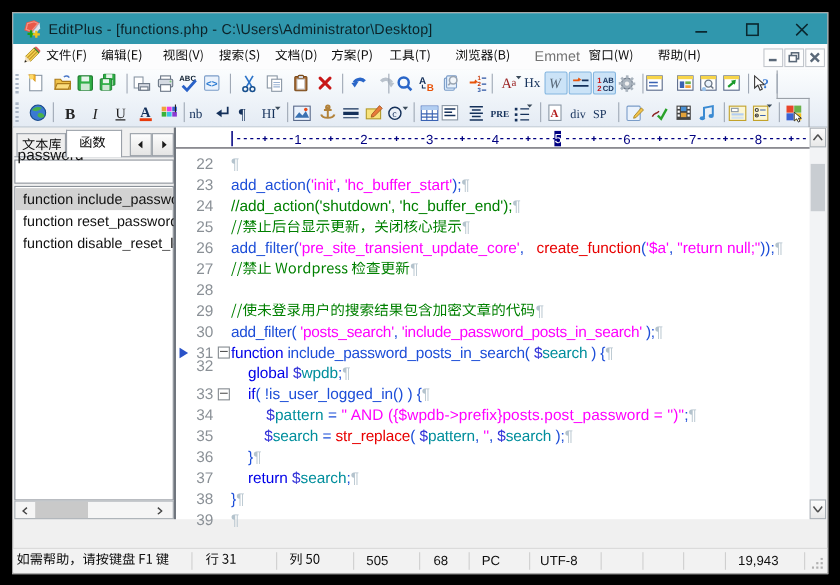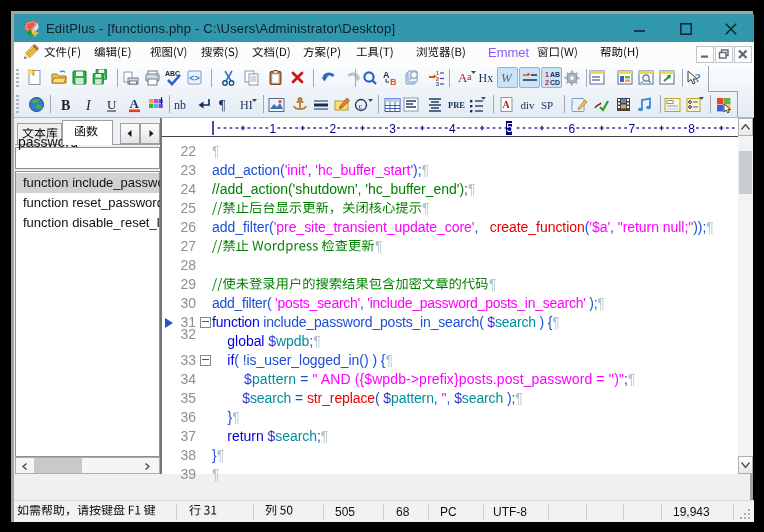--- a/index.html
+++ b/index.html
@@ -1,15 +1,15 @@
 <!DOCTYPE html>
 <html><head><meta charset="utf-8"><style>
 *{margin:0;padding:0;box-sizing:border-box}
 html,body{width:764px;height:532px;background:#000;font-family:"Liberation Sans",sans-serif;position:relative;overflow:hidden}
-#win{position:absolute;left:11px;top:11px;width:742px;height:511px;background:#f0f0f0;border:3px solid #a3a3a3}
+#win{position:absolute;left:11px;top:11px;width:742px;height:511px;background:#f0f0f0;border:1px solid #a3a3a3}
 .abs{position:absolute}
 #title{position:absolute;left:0;top:0;width:740px;height:28px;background:#3097ad}
 #title .txt{position:absolute;left:32px;top:7px;font-size:13px;color:#0c2228;letter-spacing:0.2px}
 #menu{position:absolute;left:0;top:28px;width:740px;height:23px;background:#fcfcfd}
 #tbar{position:absolute;left:0;top:51px;width:740px;height:53px;background:linear-gradient(#fbfdfe,#e4ebf4);border-bottom:1px solid #aebbc9}
 .sep1{position:absolute;top:55px;width:1px;height:18px;background:#9fa8b5}
 .sep2{position:absolute;top:81px;width:1px;height:18px;background:#9fa8b5}
 .grip{position:absolute;width:3px;height:18px;background-image:repeating-linear-gradient(#aab6c6 0 2px,transparent 2px 4px)}
 .ic{position:absolute}
 .tgl{position:absolute;width:21px;height:21px;background:#cbe3f7;border:1px solid #84b6e0;border-radius:2px}
@@ -87,21 +87,21 @@
     </svg>
     <svg style="position:absolute;left:402px;top:33px;" width="50" height="14" viewBox="0 -9.1 50 14">
       <path d="M7.9 -8.4V-1.6H8.6V-8.4ZM9.8 -9.7V-0C9.8 0.1 9.7 0.2 9.6 0.2C9.4 0.2 8.9 0.2 8.4 0.2C8.5 0.4 8.6 0.7 8.7 0.9C9.4 0.9 9.9 0.9 10.2 0.8C10.4 0.6 10.6 0.4 10.6 -0V-9.7ZM1 -8.9C1.5 -8.4 2.1 -7.8 2.4 -7.3L3 -7.8C2.7 -8.3 2.1 -8.9 1.5 -9.3ZM0.5 -5.8C1.1 -5.4 1.7 -4.7 2.1 -4.3L2.6 -4.9C2.3 -5.3 1.6 -5.9 1 -6.3ZM0.7 0.1 1.4 0.6C1.9 -0.4 2.5 -1.8 2.9 -2.9L2.3 -3.3C1.8 -2.1 1.2 -0.7 0.7 0.1ZM3.4 -5.6C3.9 -4.9 4.5 -4.1 5 -3.3C4.5 -1.9 3.8 -0.7 2.7 0.1C2.9 0.2 3.2 0.6 3.3 0.7C4.3 -0.1 5 -1.2 5.5 -2.4C5.9 -1.7 6.2 -1 6.5 -0.4L7.2 -0.9C6.9 -1.6 6.4 -2.4 5.9 -3.4C6.2 -4.4 6.5 -5.6 6.7 -6.9H7.4V-7.7H3.2V-6.9H5.9C5.7 -5.9 5.5 -5 5.3 -4.2C4.9 -4.8 4.5 -5.4 4 -6ZM4.4 -9.3C4.7 -8.8 5 -8.1 5.1 -7.7L5.9 -8C5.7 -8.4 5.4 -9.1 5.1 -9.6Z M18.9 -7.2C19.5 -6.6 20.1 -5.9 20.4 -5.3L21.2 -5.7C20.9 -6.2 20.3 -7 19.6 -7.5ZM12.8 -9V-5.8H13.7V-9ZM15.2 -9.5V-5.4H16.1V-9.5ZM17.6 -2.1V-0.3C17.6 0.5 17.9 0.8 19 0.8C19.2 0.8 20.8 0.8 21 0.8C21.9 0.8 22.2 0.4 22.3 -0.9C22 -0.9 21.7 -1 21.5 -1.2C21.5 -0.1 21.4 0 20.9 0C20.6 0 19.3 0 19.1 0C18.5 0 18.4 -0 18.4 -0.3V-2.1ZM16.8 -3.7V-2.9C16.8 -1.9 16.5 -0.6 12.3 0.3C12.5 0.4 12.7 0.7 12.8 0.9C17.1 -0.1 17.7 -1.6 17.7 -2.8V-3.7ZM13.8 -5V-1.4H14.6V-4.3H20V-1.5H20.9V-5ZM18.2 -9.7C17.9 -8.4 17.4 -7.1 16.7 -6.2C16.9 -6.1 17.3 -5.9 17.4 -5.8C17.8 -6.3 18.2 -7 18.5 -7.7H22.3V-8.5H18.8C18.9 -8.8 19 -9.2 19.1 -9.5Z M25.3 -8.4H27.2V-6.8H25.3ZM30.2 -8.4H32.2V-6.8H30.2ZM30.1 -5.6C30.5 -5.4 31.1 -5.1 31.5 -4.8H28.2C28.5 -5.2 28.7 -5.6 28.9 -6L28 -6.1V-9.1H24.5V-6H28C27.8 -5.6 27.5 -5.2 27.2 -4.8H23.6V-4.1H26.4C25.6 -3.4 24.6 -2.7 23.3 -2.3C23.5 -2.1 23.7 -1.8 23.8 -1.6L24.5 -1.9V0.9H25.3V0.6H27.2V0.9H28V-2.6H25.8C26.5 -3.1 27.1 -3.6 27.6 -4.1H29.7C30.2 -3.5 30.8 -3 31.5 -2.6H29.4V0.9H30.2V0.6H32.2V0.9H33.1V-1.9L33.6 -1.7C33.7 -1.9 34 -2.2 34.2 -2.4C32.9 -2.7 31.6 -3.3 30.8 -4.1H33.9V-4.8H31.9L32.2 -5.2C31.8 -5.5 31.1 -5.8 30.5 -6ZM29.4 -9.1V-6H33.1V-9.1ZM25.3 -0.2V-1.9H27.2V-0.2ZM30.2 -0.2V-1.9H32.2V-0.2Z M37.2 2.3 37.9 2C36.9 0.3 36.4 -1.6 36.4 -3.6C36.4 -5.5 36.9 -7.5 37.9 -9.1L37.2 -9.4C36.2 -7.7 35.6 -5.8 35.6 -3.6C35.6 -1.3 36.2 0.5 37.2 2.3Z M39.5 0H42.2C44.1 0 45.4 -0.8 45.4 -2.5C45.4 -3.6 44.7 -4.3 43.7 -4.5V-4.5C44.5 -4.8 44.9 -5.5 44.9 -6.4C44.9 -7.9 43.7 -8.4 42 -8.4H39.5ZM40.6 -4.9V-7.6H41.9C43.2 -7.6 43.9 -7.2 43.9 -6.2C43.9 -5.4 43.3 -4.9 41.9 -4.9ZM40.6 -0.9V-4H42.1C43.6 -4 44.4 -3.6 44.4 -2.5C44.4 -1.4 43.5 -0.9 42.1 -0.9Z M47.1 2.3C48.1 0.5 48.8 -1.3 48.8 -3.6C48.8 -5.8 48.1 -7.7 47.1 -9.4L46.4 -9.1C47.4 -7.5 47.9 -5.5 47.9 -3.6C47.9 -1.6 47.4 0.3 46.4 2Z" fill="#101010"></path>
     </svg>
     <svg style="position:absolute;left:523px;top:33px;" width="41" height="14" viewBox="0 -9.1 41 14">
       <path d="M4.3 -7.7C3.4 -7 2.1 -6.5 1 -6.1L1.4 -5.5C2.6 -5.8 3.9 -6.5 4.9 -7.3ZM6.6 -7.3C7.8 -6.8 9.3 -5.9 10.1 -5.4L10.6 -6C9.8 -6.5 8.3 -7.3 7.2 -7.8ZM5 -6.6C4.8 -6.2 4.5 -5.8 4.2 -5.4H1.9V0.9H2.7V0.5H8.8V0.9H9.7V-5.4H5.1C5.4 -5.7 5.6 -6.1 5.9 -6.4ZM2.7 -0.2V-4.8H8.8V-0.2ZM4.2 -2.5C4.7 -2.3 5.2 -2.1 5.6 -1.9C4.9 -1.4 4 -1.1 3.2 -0.9C3.3 -0.8 3.5 -0.6 3.6 -0.4C4.5 -0.6 5.5 -1 6.3 -1.5C6.9 -1.2 7.4 -0.9 7.8 -0.6L8.2 -1.1C7.9 -1.3 7.4 -1.6 6.8 -1.9C7.4 -2.4 7.8 -3 8.1 -3.7L7.6 -3.9L7.5 -3.9H4.9C5 -4 5.1 -4.2 5.2 -4.4L4.5 -4.5C4.3 -4 3.8 -3.3 3.2 -2.8C3.3 -2.7 3.5 -2.5 3.7 -2.4C4 -2.7 4.3 -3 4.5 -3.3H7.2C6.9 -2.9 6.6 -2.6 6.2 -2.3C5.7 -2.5 5.1 -2.8 4.6 -3ZM4.9 -9.5C5 -9.3 5.2 -9 5.3 -8.7H0.9V-6.9H1.7V-8H9.7V-6.9H10.6V-8.7H6.3C6.2 -9 6 -9.4 5.8 -9.7Z M13 -8.5V0.6H13.9V-0.3H20.7V0.6H21.6V-8.5ZM13.9 -1.2V-7.6H20.7V-1.2Z M25.7 2.3 26.4 2C25.4 0.3 24.9 -1.6 24.9 -3.6C24.9 -5.5 25.4 -7.5 26.4 -9.1L25.7 -9.4C24.7 -7.7 24.1 -5.8 24.1 -3.6C24.1 -1.3 24.7 0.5 25.7 2.3Z M29 0H30.2L31.5 -5.1C31.6 -5.8 31.8 -6.4 31.9 -7H32C32.1 -6.4 32.2 -5.8 32.4 -5.1L33.6 0H34.9L36.7 -8.4H35.7L34.8 -3.8C34.6 -2.9 34.4 -2 34.3 -1.1H34.2C34 -2 33.8 -2.9 33.6 -3.8L32.5 -8.4H31.5L30.3 -3.8C30.1 -2.9 29.9 -2 29.7 -1.1H29.7C29.5 -2 29.3 -2.9 29.2 -3.8L28.3 -8.4H27.2Z M38.1 2.3C39.2 0.5 39.8 -1.3 39.8 -3.6C39.8 -5.8 39.2 -7.7 38.1 -9.4L37.5 -9.1C38.5 -7.5 39 -5.5 39 -3.6C39 -1.6 38.5 0.3 37.5 2Z" fill="#101010"></path>
     </svg>
     <svg style="position:absolute;left:586px;top:33px;" width="40" height="14" viewBox="0 -9.1 40 14">
       <path d="M3.2 -9.7V-8.8H0.8V-8.1H3.2V-7.2H1V-6.5H3.2V-6.3C3.2 -6.1 3.1 -5.9 3.1 -5.6H0.6V-4.9H2.7C2.4 -4.4 1.8 -3.9 0.8 -3.6C1 -3.4 1.3 -3.1 1.4 -3C2.7 -3.4 3.3 -4.2 3.7 -4.9H6.2V-5.6H4C4 -5.9 4 -6.1 4 -6.3V-6.5H5.9V-7.2H4V-8.1H6.1V-8.8H4V-9.7ZM6.7 -9.2V-3.5H7.5V-8.4H9.5C9.2 -7.9 8.8 -7.4 8.4 -6.9C9.5 -6.3 9.8 -5.8 9.8 -5.4C9.8 -5.1 9.8 -5 9.5 -4.9C9.4 -4.8 9.2 -4.8 9.1 -4.8C8.7 -4.7 8.3 -4.8 7.8 -4.8C8 -4.6 8.1 -4.3 8.1 -4.1C8.5 -4 9 -4 9.4 -4.1C9.7 -4.1 9.9 -4.2 10.1 -4.3C10.5 -4.5 10.7 -4.8 10.7 -5.3C10.7 -5.8 10.3 -6.4 9.4 -7C9.8 -7.6 10.3 -8.3 10.8 -8.9L10.2 -9.2L10 -9.2ZM1.7 -3V0.3H2.6V-2.2H5.3V0.9H6.2V-2.2H9.1V-0.7C9.1 -0.5 9 -0.5 8.8 -0.5C8.6 -0.5 8 -0.5 7.2 -0.5C7.3 -0.3 7.5 0 7.5 0.3C8.5 0.3 9.1 0.3 9.5 0.1C9.8 0 10 -0.2 10 -0.6V-3H6.2V-3.9H5.3V-3Z M18.8 -9.7C18.8 -8.8 18.8 -7.9 18.8 -7H16.9V-6.2H18.7C18.6 -3.4 18 -1.1 15.8 0.3C16 0.4 16.3 0.7 16.4 0.9C18.7 -0.6 19.4 -3.2 19.6 -6.2H21.3C21.2 -2 21.1 -0.5 20.8 -0.1C20.7 0 20.6 0 20.4 0C20.1 0 19.6 0 18.9 -0C19 0.2 19.1 0.6 19.2 0.8C19.8 0.9 20.4 0.9 20.7 0.8C21.1 0.8 21.4 0.7 21.6 0.4C22 -0.1 22.1 -1.8 22.2 -6.6C22.2 -6.7 22.2 -7 22.2 -7H19.6C19.6 -7.9 19.6 -8.8 19.6 -9.7ZM11.9 -1.1 12.1 -0.2C13.4 -0.5 15.4 -1 17.2 -1.4L17.1 -2.2L16.5 -2V-9.1H12.7V-1.3ZM13.5 -1.4V-3.4H15.7V-1.9ZM13.5 -5.9H15.7V-4.2H13.5ZM13.5 -6.6V-8.3H15.7V-6.6Z M25.7 2.3 26.4 2C25.4 0.3 24.9 -1.6 24.9 -3.6C24.9 -5.5 25.4 -7.5 26.4 -9.1L25.7 -9.4C24.7 -7.7 24.1 -5.8 24.1 -3.6C24.1 -1.3 24.7 0.5 25.7 2.3Z M28 0H29.1V-4H33V0H34.1V-8.4H33V-4.9H29.1V-8.4H28Z M36.4 2.3C37.5 0.5 38.1 -1.3 38.1 -3.6C38.1 -5.8 37.5 -7.7 36.4 -9.4L35.7 -9.1C36.7 -7.5 37.2 -5.5 37.2 -3.6C37.2 -1.6 36.7 0.3 35.7 2Z" fill="#101010"></path>
     </svg>
-    <div class="abs" style="left:474px;top:31px;font-size:13px;color:#8b5cf6">Emmet</div>
+    <div class="abs" style="left:474px;top:31px;font-size:13px;color:#737373">Emmet</div>
     <div class="abs" style="left:682px;top:32px;width:18px;height:17px;background:#fdfdfd;border:1px solid #c2c6cc"></div>
     <svg class="abs" style="left:683px;top:32px" width="16" height="16" viewBox="0 0 16 16">
       <rect x="4" y="9.5" width="7" height="2.2" fill="#5a6878"></rect>
     </svg>
     <div class="abs" style="left:701px;top:32px;width:18px;height:17px;background:#fdfdfd;border:1px solid #c2c6cc"></div>
     <svg class="abs" style="left:702px;top:32px" width="16" height="16" viewBox="0 0 16 16">
       <rect x="5.5" y="4" width="6.5" height="5.5" fill="none" stroke="#5a6878" stroke-width="1.4"></rect>
       <rect x="3.5" y="6.5" width="6.5" height="5.5" fill="#fff" stroke="#5a6878" stroke-width="1.4"></rect>
     </svg>
     <div class="abs" style="left:720px;top:32px;width:18px;height:17px;background:#fdfdfd;border:1px solid #c2c6cc"></div>

